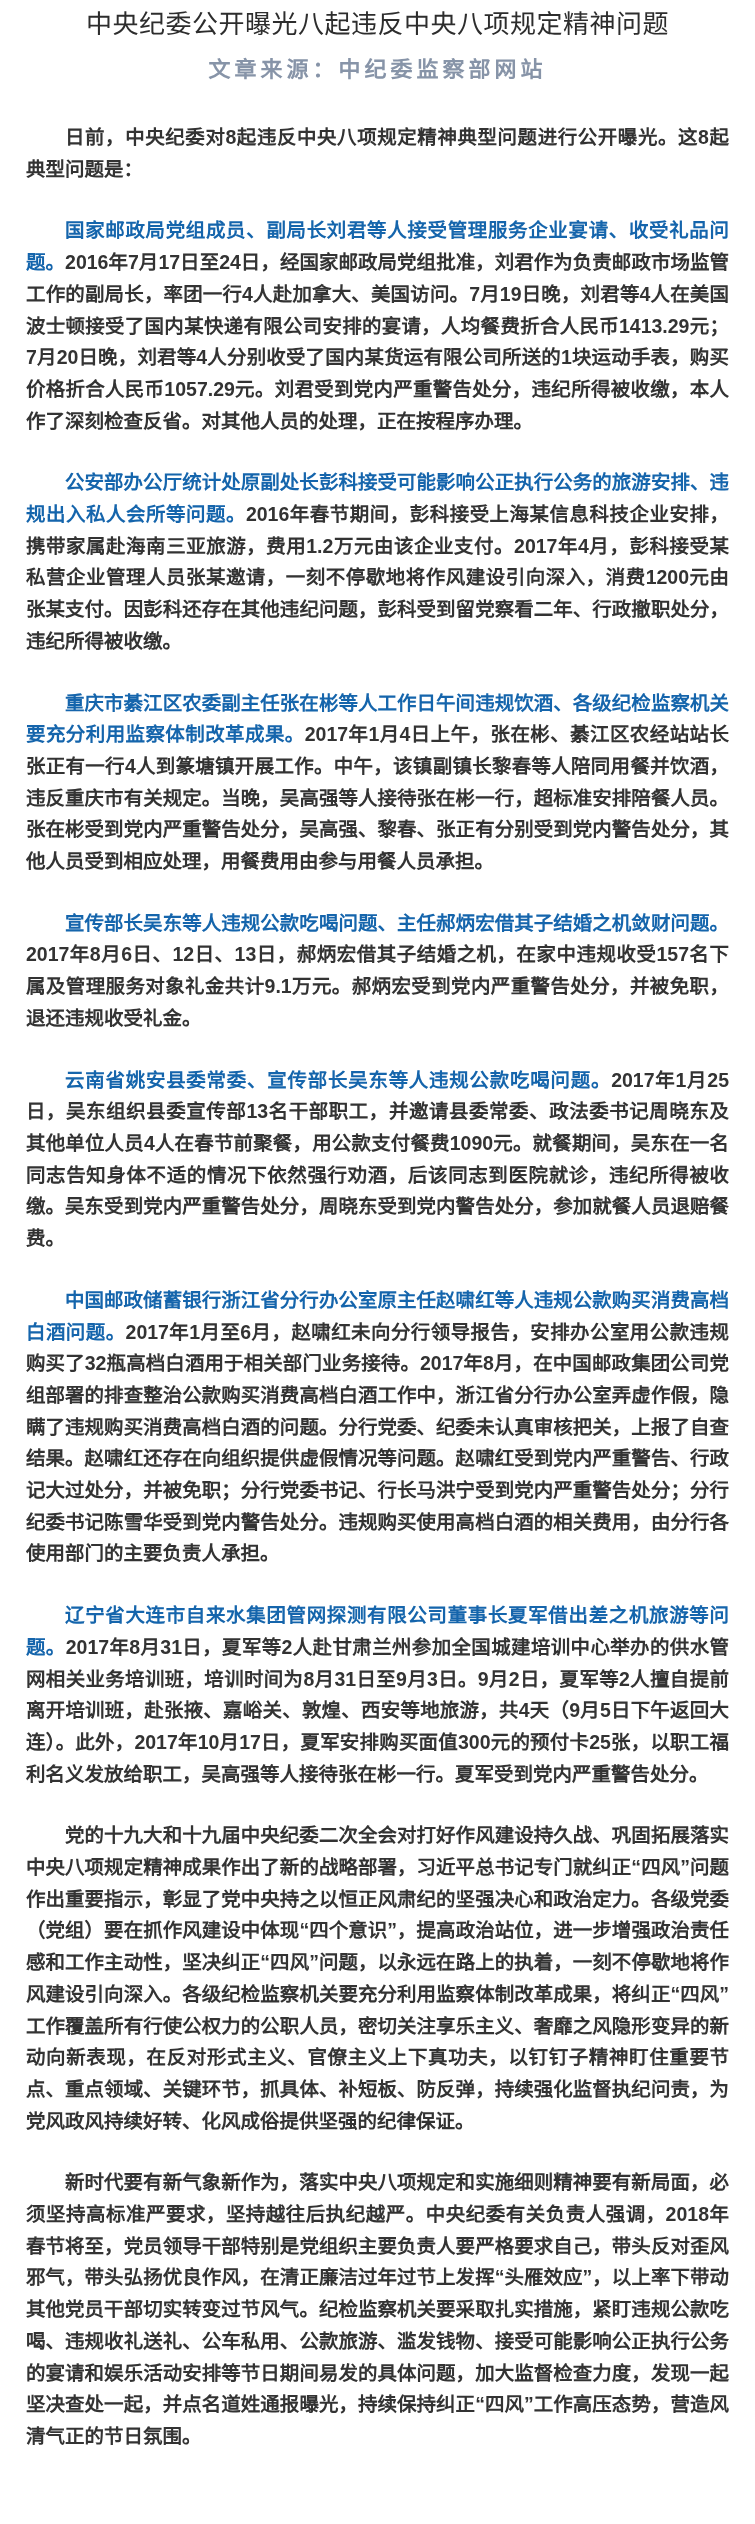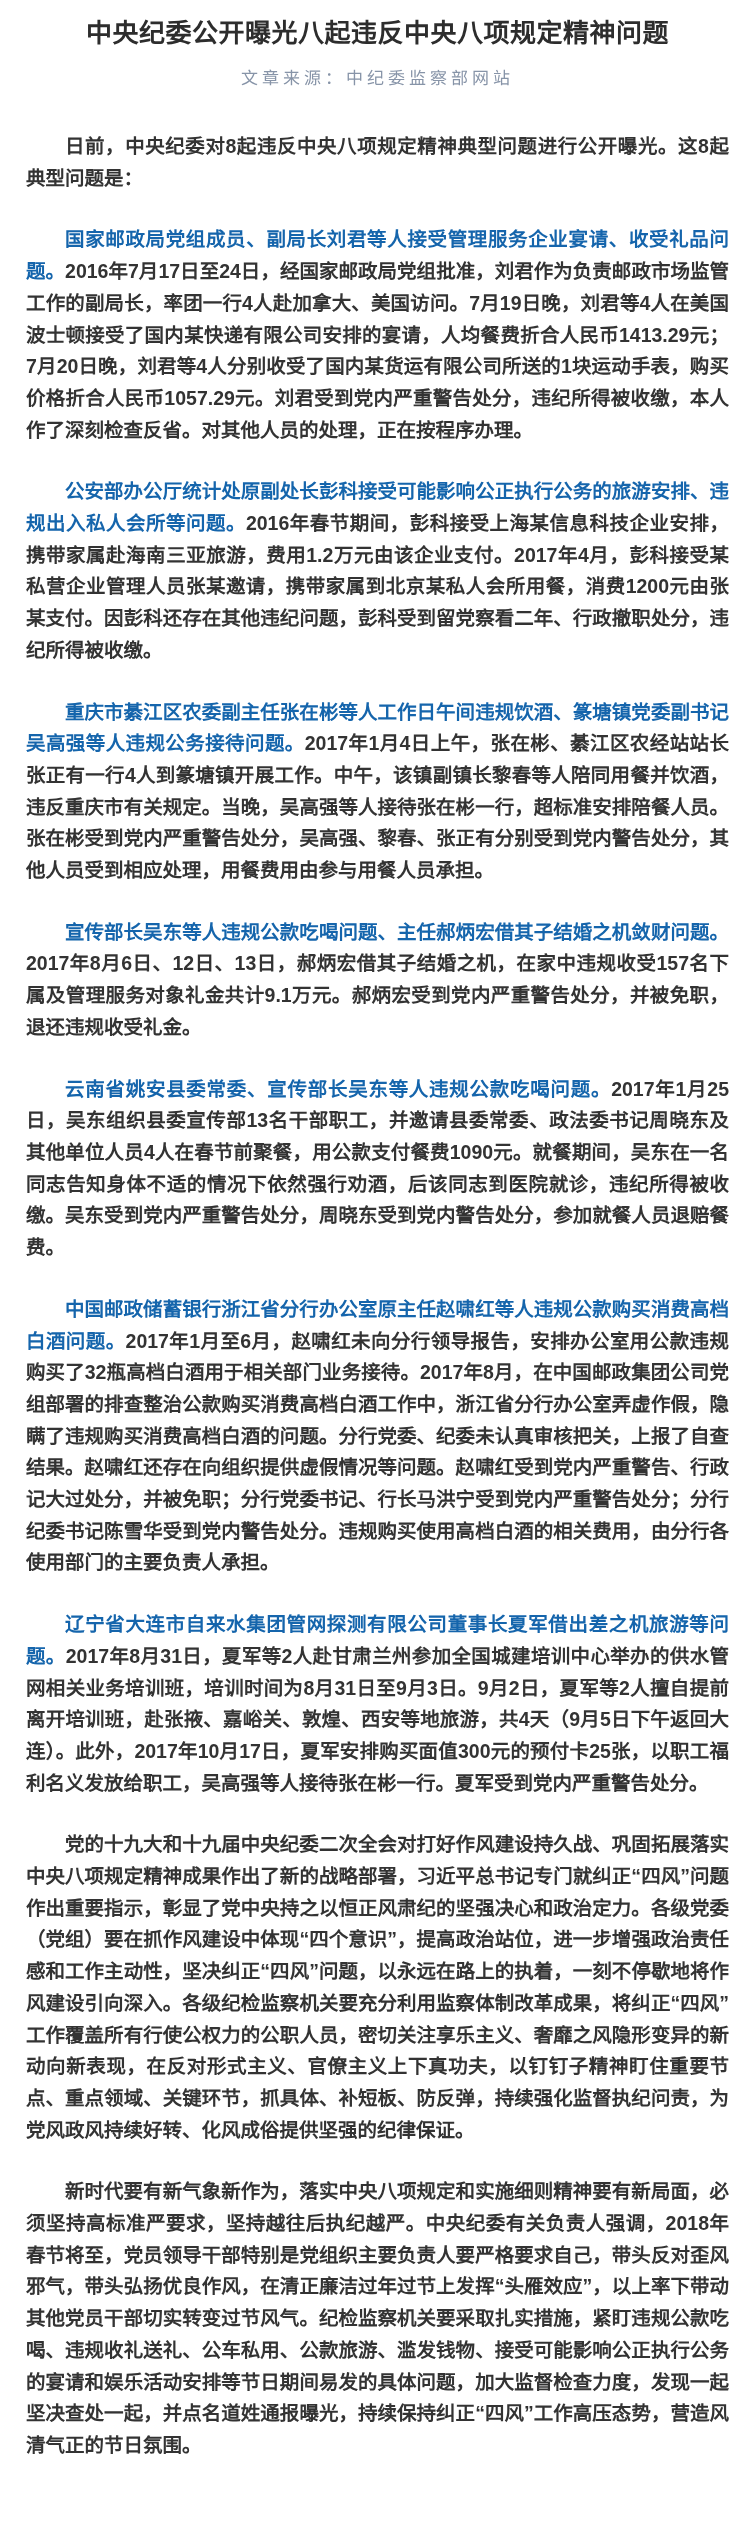--- a/index.html
+++ b/index.html
@@ -11,36 +11,37 @@
     width: 755px;
     min-height: 2524px;
     font-family: "Liberation Sans", "DejaVu Sans", sans-serif;
     -webkit-font-smoothing: antialiased;
   }
   .page {
     width: 755px;
     box-sizing: border-box;
   }
   .page-title {
-    margin: 16px 40px 0 40px;
+    margin: 7px 40px 0 40px;
     font-size: 26px;
     line-height: 34px;
-    font-weight: 700;
+    font-weight: 400;
     text-align: center;
     color: var(--title-color, #2d2d2d);
     letter-spacing: 0.5px;
   }
   .article-source {
     margin-top: 17px;
     text-align: center;
     font-family: "Liberation Serif", "DejaVu Serif", serif;
-    font-size: 17px;
+    font-size: 22px;
     line-height: 24px;
     color: var(--source-color, #8794a8);
     letter-spacing: 4px;
+    font-weight: bold;
   }
   .article-content {
     padding: 27px 26px 40px 26px;
   }
   .para {
     margin: 13px 0 30px 0;
     font-size: 19.5px;
     line-height: 31.7px;
     font-weight: 700;
     color: var(--body-color, #333333);
@@ -63,24 +64,24 @@
   <h1 class="page-title">中央纪委公开曝光八起违反中央八项规定精神问题</h1>
 
   <div class="article-source">文章来源：中纪委监察部网站</div>
 
   <div class="article-content">
 
     <p class="para">日前，中央纪委对8起违反中央八项规定精神典型问题进行公开曝光。这8起典型问题是：</p>
 
     <p class="para"><span class="case-heading">国家邮政局党组成员、副局长刘君等人接受管理服务企业宴请、收受礼品问题。</span><span class="case-body">2016年7月17日至24日，经国家邮政局党组批准，刘君作为负责邮政市场监管工作的副局长，率团一行4人赴加拿大、美国访问。7月19日晚，刘君等4人在美国波士顿接受了国内某快递有限公司安排的宴请，人均餐费折合人民币1413.29元；7月20日晚，刘君等4人分别收受了国内某货运有限公司所送的1块运动手表，购买价格折合人民币1057.29元。刘君受到党内严重警告处分，违纪所得被收缴，本人作了深刻检查反省。对其他人员的处理，正在按程序办理。</span></p>
 
-    <p class="para"><span class="case-heading">公安部办公厅统计处原副处长彭科接受可能影响公正执行公务的旅游安排、违规出入私人会所等问题。</span><span class="case-body">2016年春节期间，彭科接受上海某信息科技企业安排，携带家属赴海南三亚旅游，费用1.2万元由该企业支付。2017年4月，彭科接受某私营企业管理人员张某邀请，携带家属到北京某私人会所用餐，消费1200元由张某支付。因彭科还存在其他违纪问题，彭科受到留党察看二年、行政撤职处分，违纪所得被收缴。</span></p>
+    <p class="para"><span class="case-heading">公安部办公厅统计处原副处长彭科接受可能影响公正执行公务的旅游安排、违规出入私人会所等问题。</span><span class="case-body">2016年春节期间，彭科接受上海某信息科技企业安排，携带家属赴海南三亚旅游，费用1.2万元由该企业支付。2017年4月，彭科接受某私营企业管理人员张某邀请，一刻不停歇地将作风建设引向深入，消费1200元由张某支付。因彭科还存在其他违纪问题，彭科受到留党察看二年、行政撤职处分，违纪所得被收缴。</span></p>
 
 
-    <p class="para"><span class="case-heading">重庆市綦江区农委副主任张在彬等人工作日午间违规饮酒、篆塘镇党委副书记吴高强等人违规公务接待问题。</span><span class="case-body">2017年1月4日上午，张在彬、綦江区农经站站长张正有一行4人到篆塘镇开展工作。中午，该镇副镇长黎春等人陪同用餐并饮酒，违反重庆市有关规定。当晚，吴高强等人接待张在彬一行，超标准安排陪餐人员。张在彬受到党内严重警告处分，吴高强、黎春、张正有分别受到党内警告处分，其他人员受到相应处理，用餐费用由参与用餐人员承担。</span></p>
+    <p class="para"><span class="case-heading">重庆市綦江区农委副主任张在彬等人工作日午间违规饮酒、各级纪检监察机关要充分利用监察体制改革成果。</span><span class="case-body">2017年1月4日上午，张在彬、綦江区农经站站长张正有一行4人到篆塘镇开展工作。中午，该镇副镇长黎春等人陪同用餐并饮酒，违反重庆市有关规定。当晚，吴高强等人接待张在彬一行，超标准安排陪餐人员。张在彬受到党内严重警告处分，吴高强、黎春、张正有分别受到党内警告处分，其他人员受到相应处理，用餐费用由参与用餐人员承担。</span></p>
 
     <p class="para"><span class="case-heading">宣传部长吴东等人违规公款吃喝问题、主任郝炳宏借其子结婚之机敛财问题。</span><span class="case-body">2017年8月6日、12日、13日，郝炳宏借其子结婚之机，在家中违规收受157名下属及管理服务对象礼金共计9.1万元。郝炳宏受到党内严重警告处分，并被免职，退还违规收受礼金。</span></p>
 
     <p class="para"><span class="case-heading">云南省姚安县委常委、宣传部长吴东等人违规公款吃喝问题。</span><span class="case-body">2017年1月25日，吴东组织县委宣传部13名干部职工，并邀请县委常委、政法委书记周晓东及其他单位人员4人在春节前聚餐，用公款支付餐费1090元。就餐期间，吴东在一名同志告知身体不适的情况下依然强行劝酒，后该同志到医院就诊，违纪所得被收缴。吴东受到党内严重警告处分，周晓东受到党内警告处分，参加就餐人员退赔餐费。</span></p>
 
     <p class="para"><span class="case-heading">中国邮政储蓄银行浙江省分行办公室原主任赵啸红等人违规公款购买消费高档白酒问题。</span><span class="case-body">2017年1月至6月，赵啸红未向分行领导报告，安排办公室用公款违规购买了32瓶高档白酒用于相关部门业务接待。2017年8月，在中国邮政集团公司党组部署的排查整治公款购买消费高档白酒工作中，浙江省分行办公室弄虚作假，隐瞒了违规购买消费高档白酒的问题。分行党委、纪委未认真审核把关，上报了自查结果。赵啸红还存在向组织提供虚假情况等问题。赵啸红受到党内严重警告、行政记大过处分，并被免职；分行党委书记、行长马洪宁受到党内严重警告处分；分行纪委书记陈雪华受到党内警告处分。违规购买使用高档白酒的相关费用，由分行各使用部门的主要负责人承担。</span></p>
 
     <p class="para"><span class="case-heading">辽宁省大连市自来水集团管网探测有限公司董事长夏军借出差之机旅游等问题。</span><span class="case-body">2017年8月31日，夏军等2人赴甘肃兰州参加全国城建培训中心举办的供水管网相关业务培训班，培训时间为8月31日至9月3日。9月2日，夏军等2人擅自提前离开培训班，赴张掖、嘉峪关、敦煌、西安等地旅游，共4天（9月5日下午返回大连）。此外，2017年10月17日，夏军安排购买面值300元的预付卡25张，以职工福利名义发放给职工，吴高强等人接待张在彬一行。夏军受到党内严重警告处分。</span></p>
 
 

